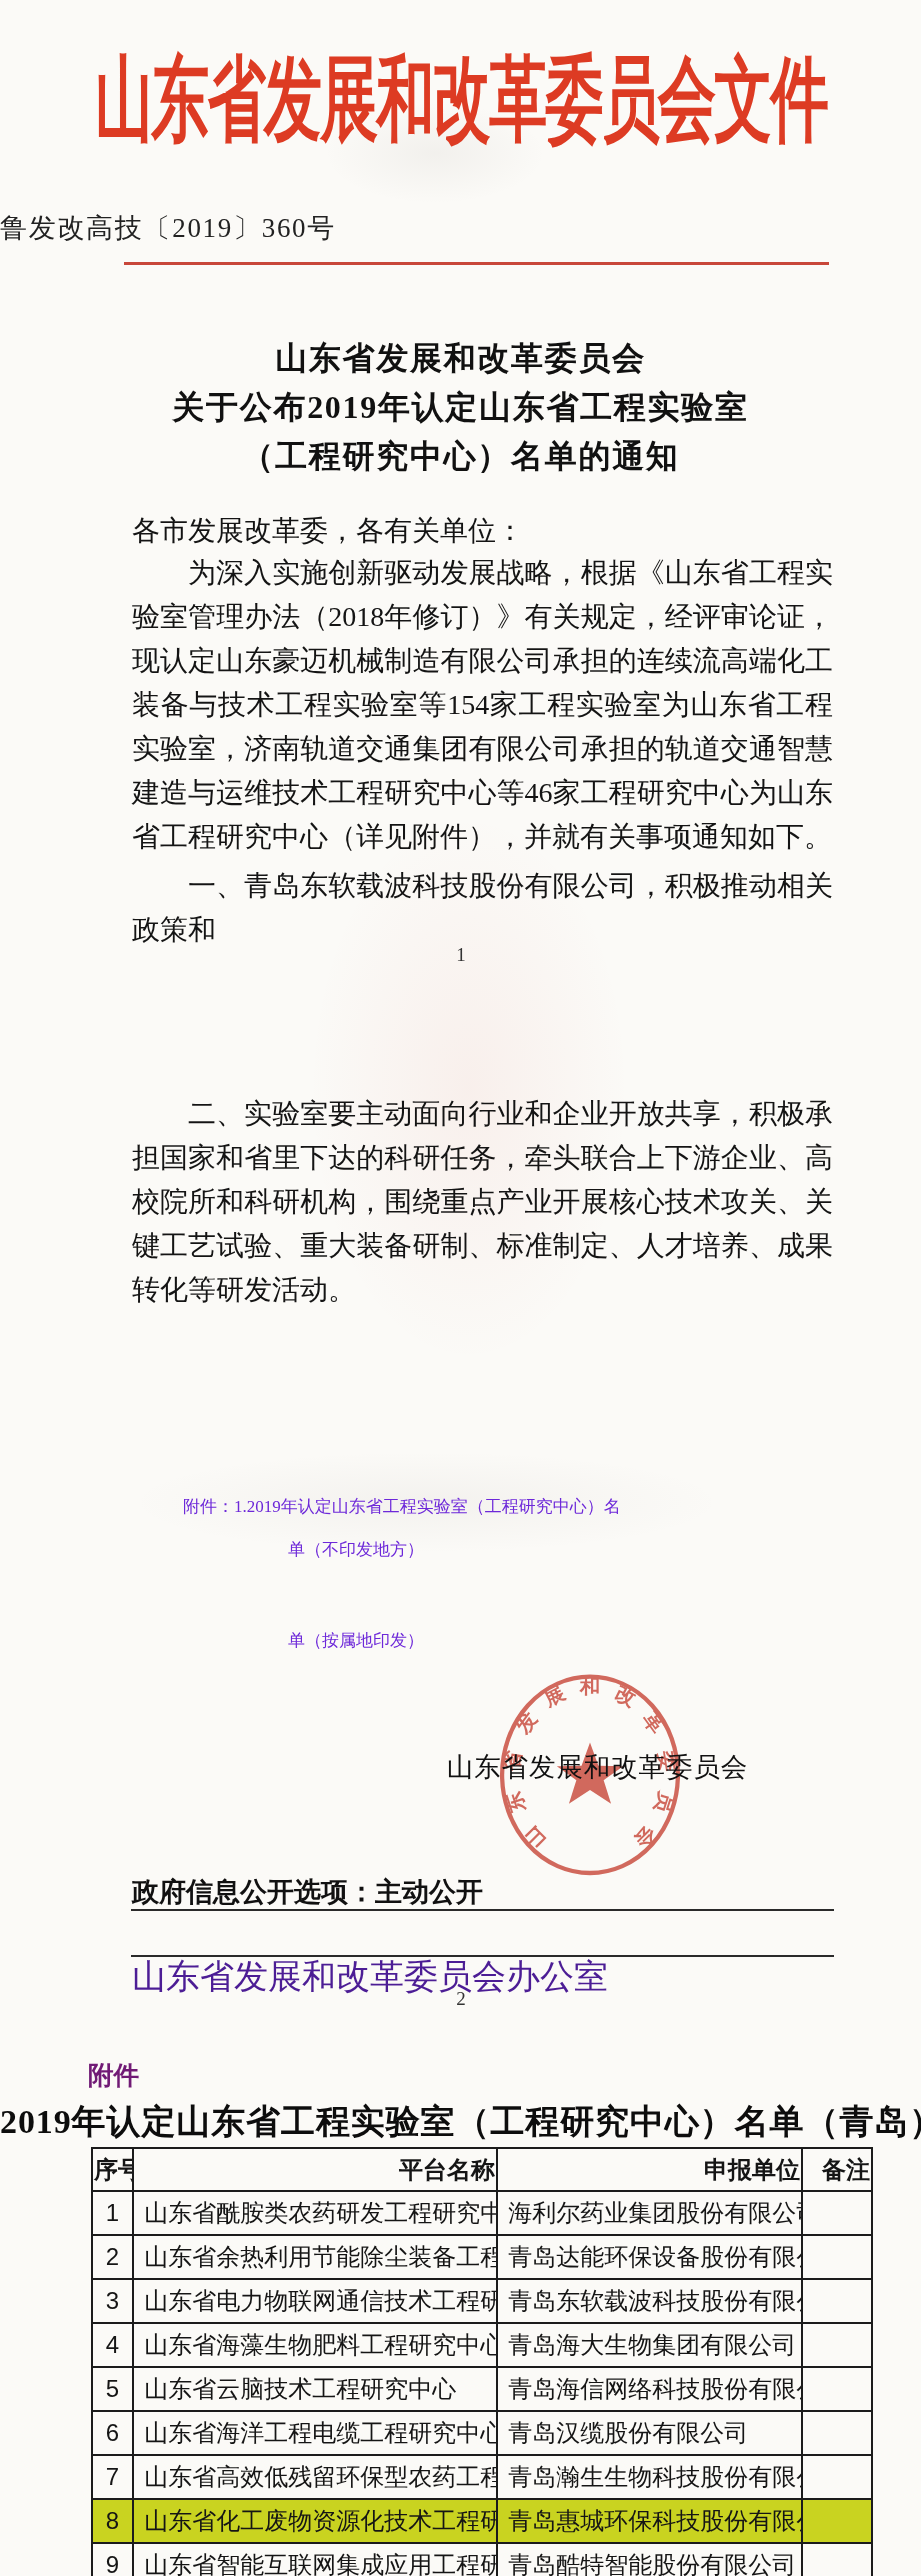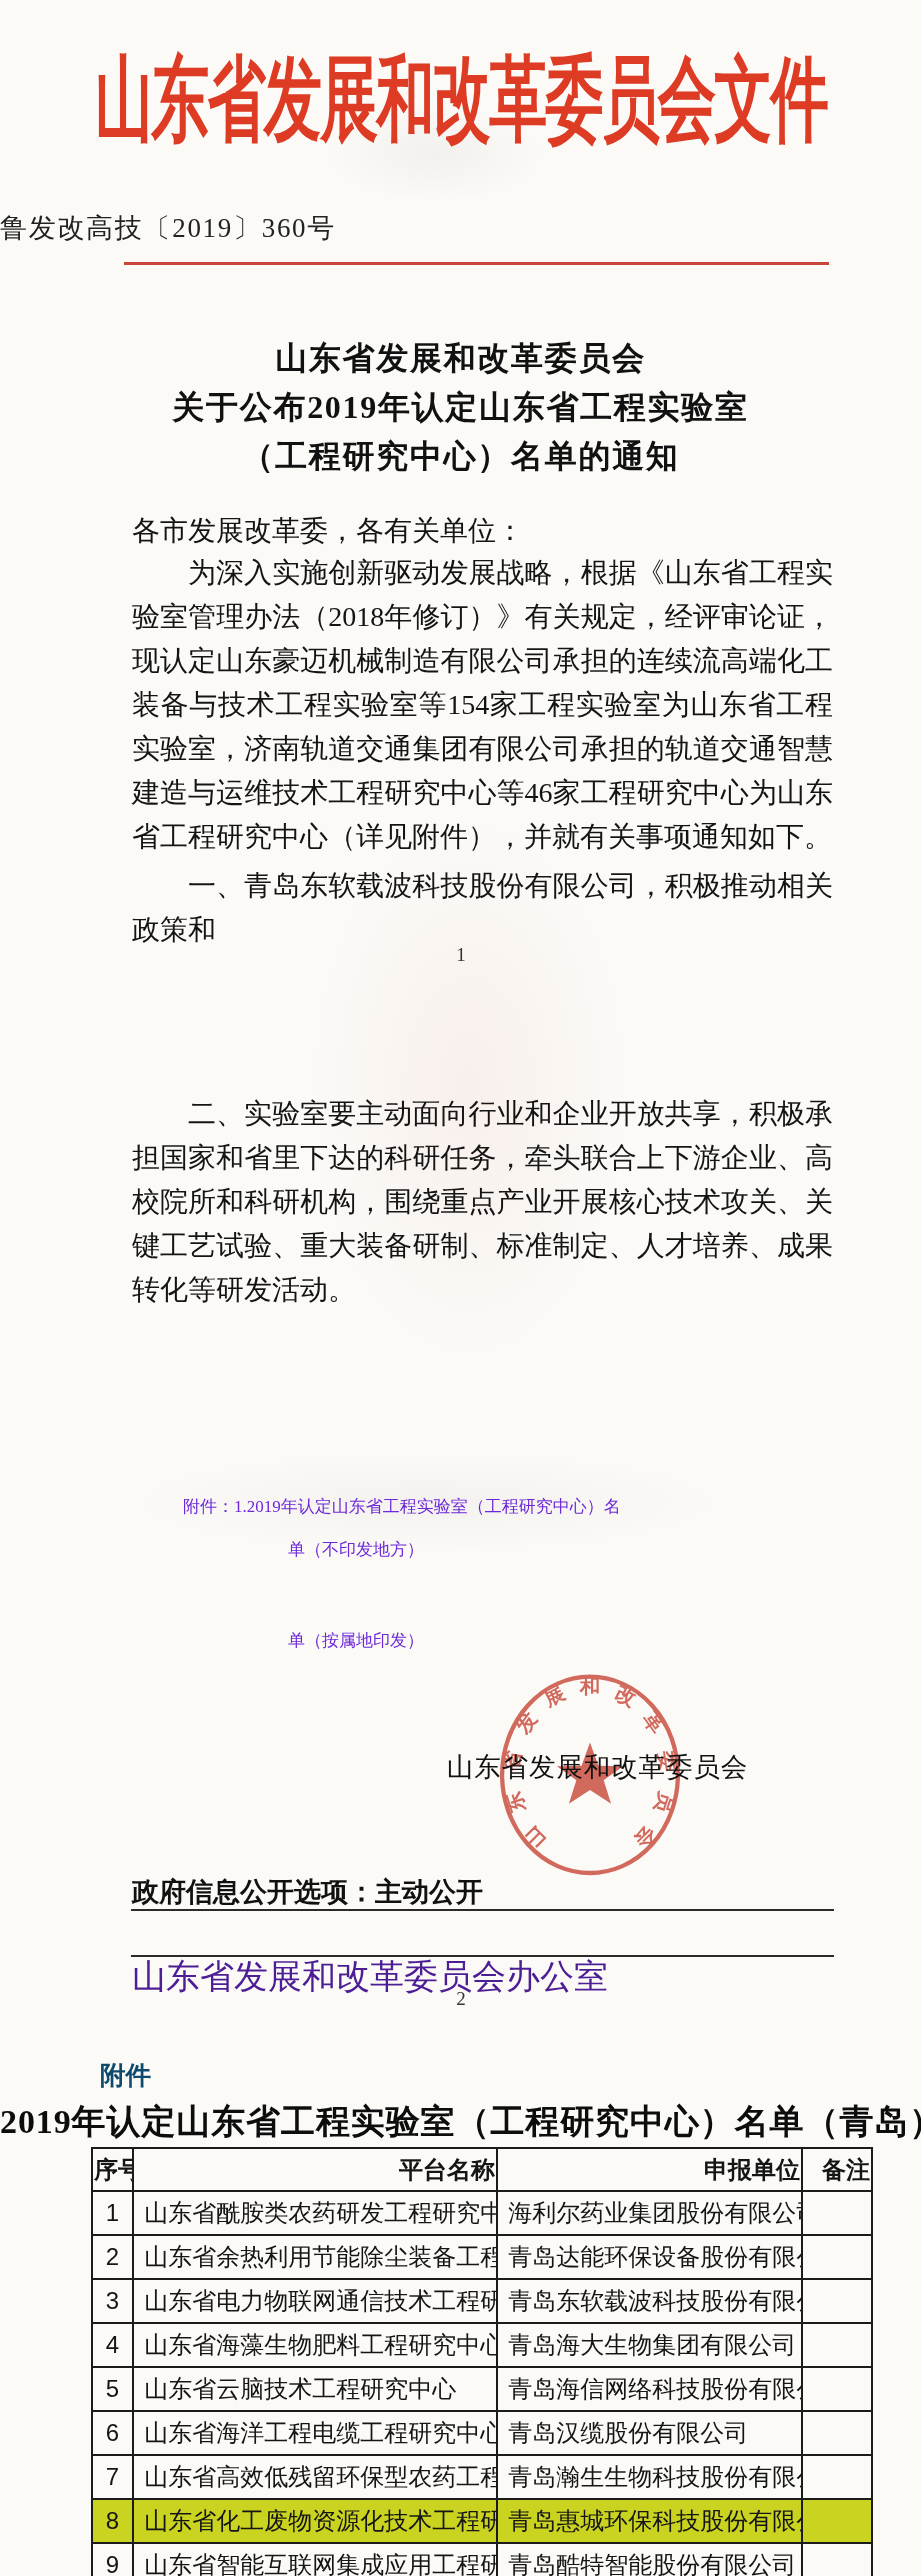--- a/index.html
+++ b/index.html
@@ -68,23 +68,23 @@
     font-family:"Liberation Sans","DejaVu Sans",sans-serif;
     font-weight:bold;font-size:27px;color:#111;
   }
   .foot-rule{left:131px;width:703px;height:1.7px;background:#2a2a2a;}
   .office{
     top:1917px;left:132px;width:701px;
     font-size:34px;color:#4c1d95;margin-top:37px;
   }
   
   .attach-label{
-    top:2058px;left:100px;
+    top:2058px;left:88px;
     font-family:"Liberation Sans","DejaVu Sans",sans-serif;
-    font-weight:bold;font-size:25.6px;color:#0c4a6e;
+    font-weight:bold;font-size:25.6px;color:#701a75;
   }
   .table-title{
     top:2099px;left:0;width:922px;
     text-align:center;
     font-size:34px;font-weight:bold;letter-spacing:0.9px;
     color:#0d0d0d;white-space:nowrap;
   }
   table.roster{
     position:absolute;top:2147px;left:91px;
     width:781px;

